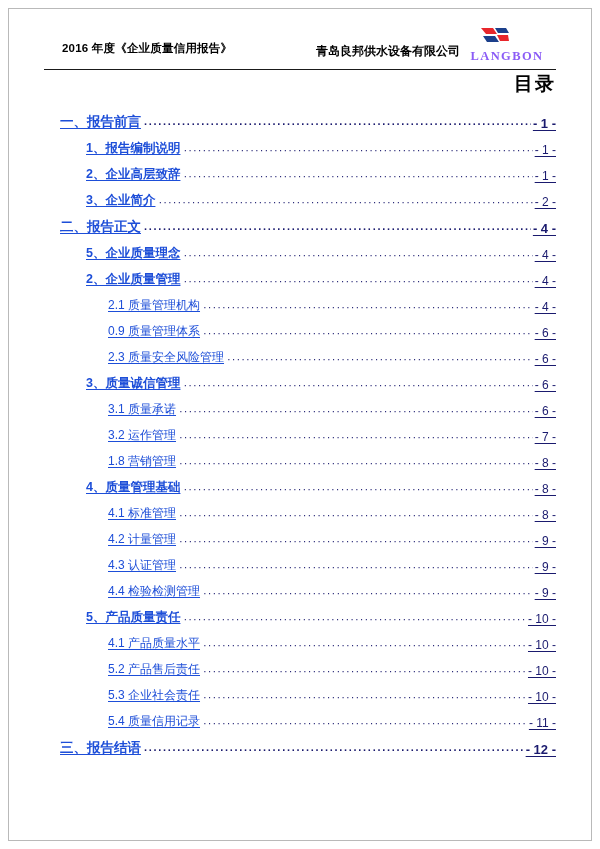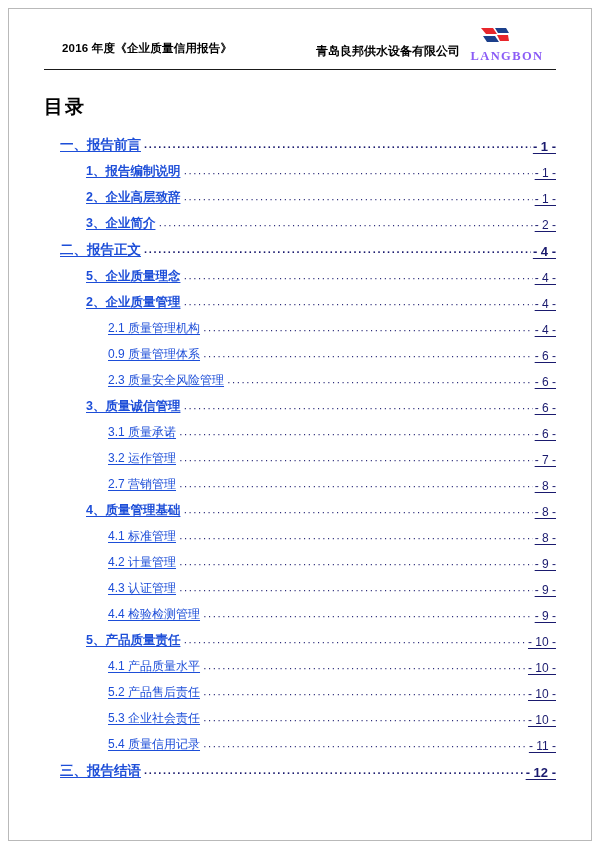--- a/index.html
+++ b/index.html
@@ -88,22 +88,22 @@
   .header-rule {
     position: absolute;
     left: 0;
     top: 35px;
     width: 512px;
     height: 0;
     border-top: 1.4px solid #1a1a1a;
   }
   
   .doc-title {
-    margin-top: 24px;
-    text-align: left;
+    margin-top: 1px;
+    text-align: right;
     font-size: 19px;
     font-weight: bold;
     color: #000;
     letter-spacing: 2px;
   }
   
   .toc {
     margin-top: 16px;
   }
   .toc-row {
@@ -258,21 +258,21 @@
         <span class="toc-page">- 6 -</span>
       </div>
 
       <div class="toc-row lv3">
         <span class="toc-label">3.2 运作管理</span>
         <span class="toc-leader">·····································································································································</span>
         <span class="toc-page">- 7 -</span>
       </div>
 
       <div class="toc-row lv3">
-        <span class="toc-label">2.7 营销管理</span>
+        <span class="toc-label">1.8 营销管理</span>
         <span class="toc-leader">·····································································································································</span>
         <span class="toc-page">- 8 -</span>
       </div>
 
       <div class="toc-row lv2">
         <span class="toc-label">4、质量管理基础</span>
         <span class="toc-leader">·····································································································································</span>
         <span class="toc-page">- 8 -</span>
       </div>
 

